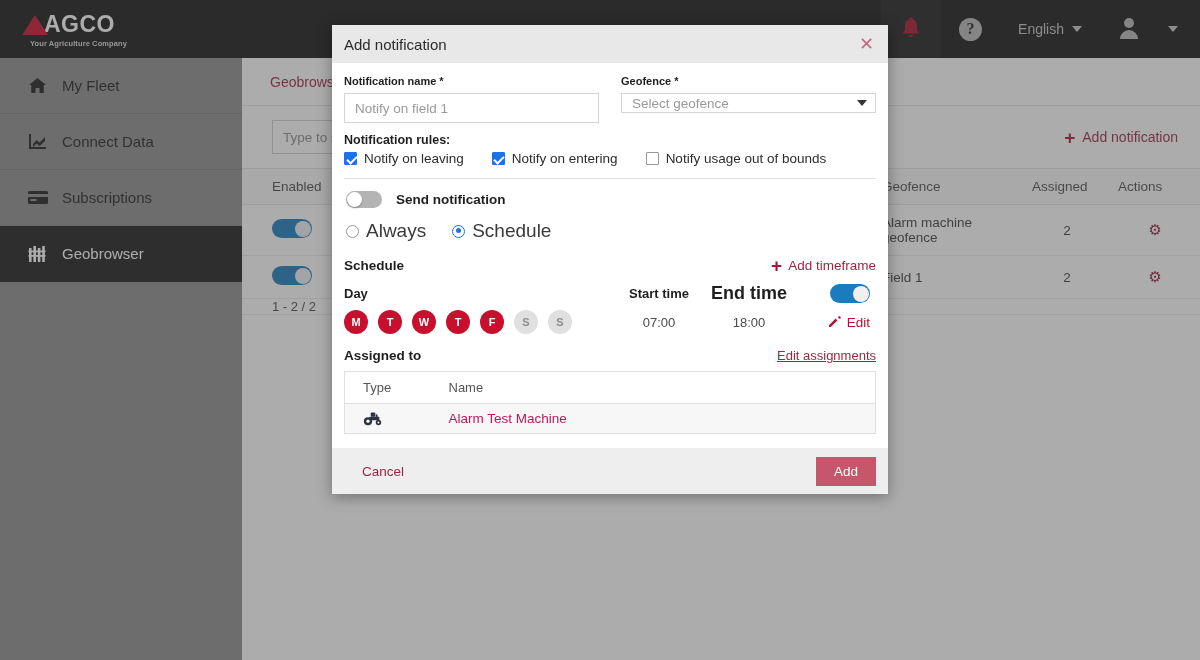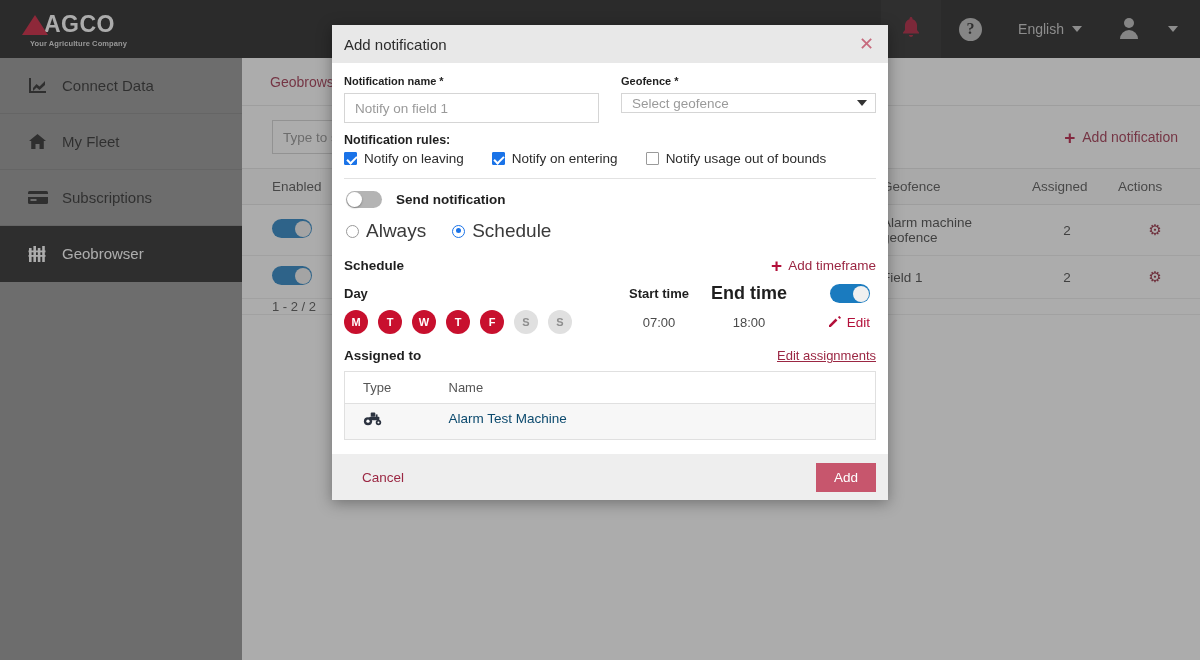--- a/index.html
+++ b/index.html
@@ -221,21 +221,21 @@
   .assign-title { font-size: 13.5px; font-weight: bold; color: #1f1f1f; }
   .assign-edit { margin-left: auto; font-size: 13px; color: #9b2743;
                  text-decoration: underline; cursor: pointer; }
 
   table.assign { width: 100%; border-collapse: collapse; border: 1px solid #e0e0e0; }
   table.assign th {
     text-align: left; font-size: 13px; font-weight: normal; color: #555;
     padding: 8px 10px 8px 18px; border-bottom: 1px solid #e0e0e0; background: #fff;
   }
   table.assign td {
-    font-size: 13.5px; color: #0c4a6e; padding: 7px 10px 13px 18px; background: #f7f7f7;
+    font-size: 13.5px; color: #be185d; padding: 7px 10px 7px 18px; background: #f7f7f7;
   }
   .th-type { width: 86px; }
   .td-type { width: 86px; }
   .td-type svg { display: block; }
 
   .m-foot {
     height: 46px; background: #eeeeee; display: flex; align-items: center;
     padding: 0 12px; margin-top: 14px;
   }
   .cancel-link { font-size: 13.5px; color: #9b2743; cursor: pointer; padding-left: 18px; }
@@ -284,33 +284,33 @@
         <div class="tb-btn" style="padding:0 22px 0 10px;">
           <span class="caret-down"></span>
         </div>
       </div>
     </div>
 
     <div class="sidebar">
       <div class="side-item">
         <span class="side-ico">
           <svg width="19" height="18" viewBox="0 0 19 18">
+              <path d="M9.5 1L1 8h2.2v8h4.3v-5h4v5h4.3V8H18L9.5 1z" fill="currentColor"></path>
+            </svg>
+        </span>
+        <span>My Fleet</span>
+      </div>
+      <div class="side-item">
+        <span class="side-ico">
+          <svg width="19" height="18" viewBox="0 0 19 18">
             <path d="M1 1v15h17v-2H3V1z" fill="currentColor"></path>
             <path d="M5 11l3.5-4 3 2.5L17 4v4l-5.5 5-3-2.5L5 14z" fill="currentColor"></path>
           </svg>
         </span>
         <span>Connect Data</span>
-      </div>
-      <div class="side-item">
-        <span class="side-ico">
-          <svg width="19" height="18" viewBox="0 0 19 18">
-              <path d="M9.5 1L1 8h2.2v8h4.3v-5h4v5h4.3V8H18L9.5 1z" fill="currentColor"></path>
-            </svg>
-        </span>
-        <span>My Fleet</span>
       </div>
       <div class="side-item">
         <span class="side-ico">
           <svg width="20" height="15" viewBox="0 0 20 15">
             <rect x="0" y="1" width="20" height="13" rx="1.5" fill="currentColor"></rect>
             <rect x="0" y="4" width="20" height="3" fill="#8d8d8d"></rect>
             <rect x="2.5" y="9" width="6" height="2" fill="#8d8d8d"></rect>
           </svg>
         </span>
         <span>Subscriptions</span>

